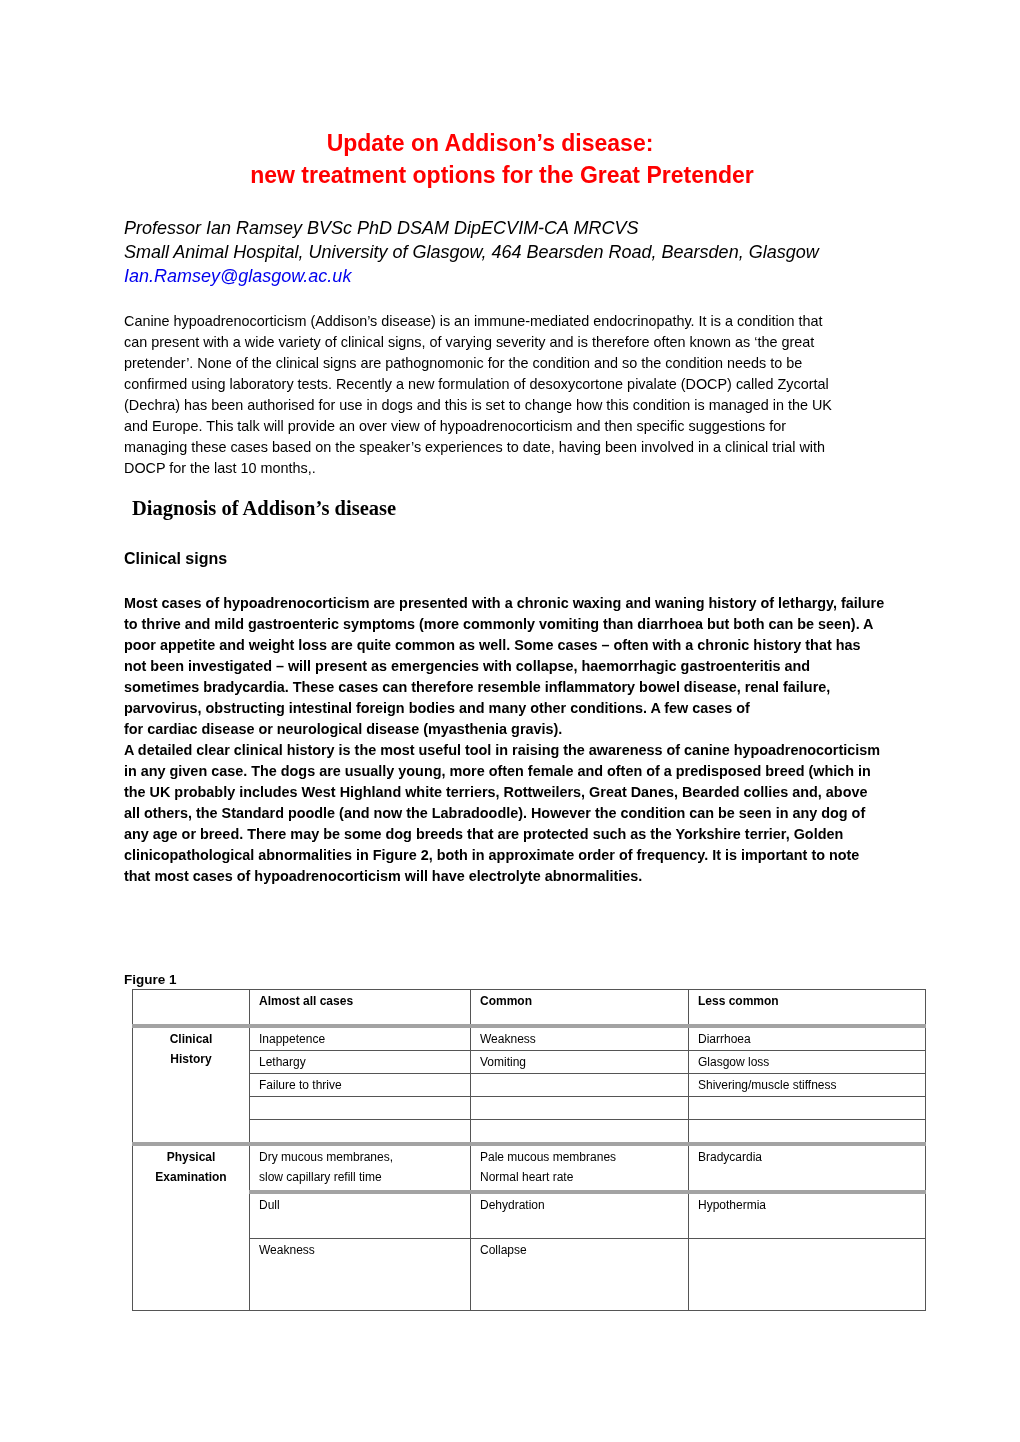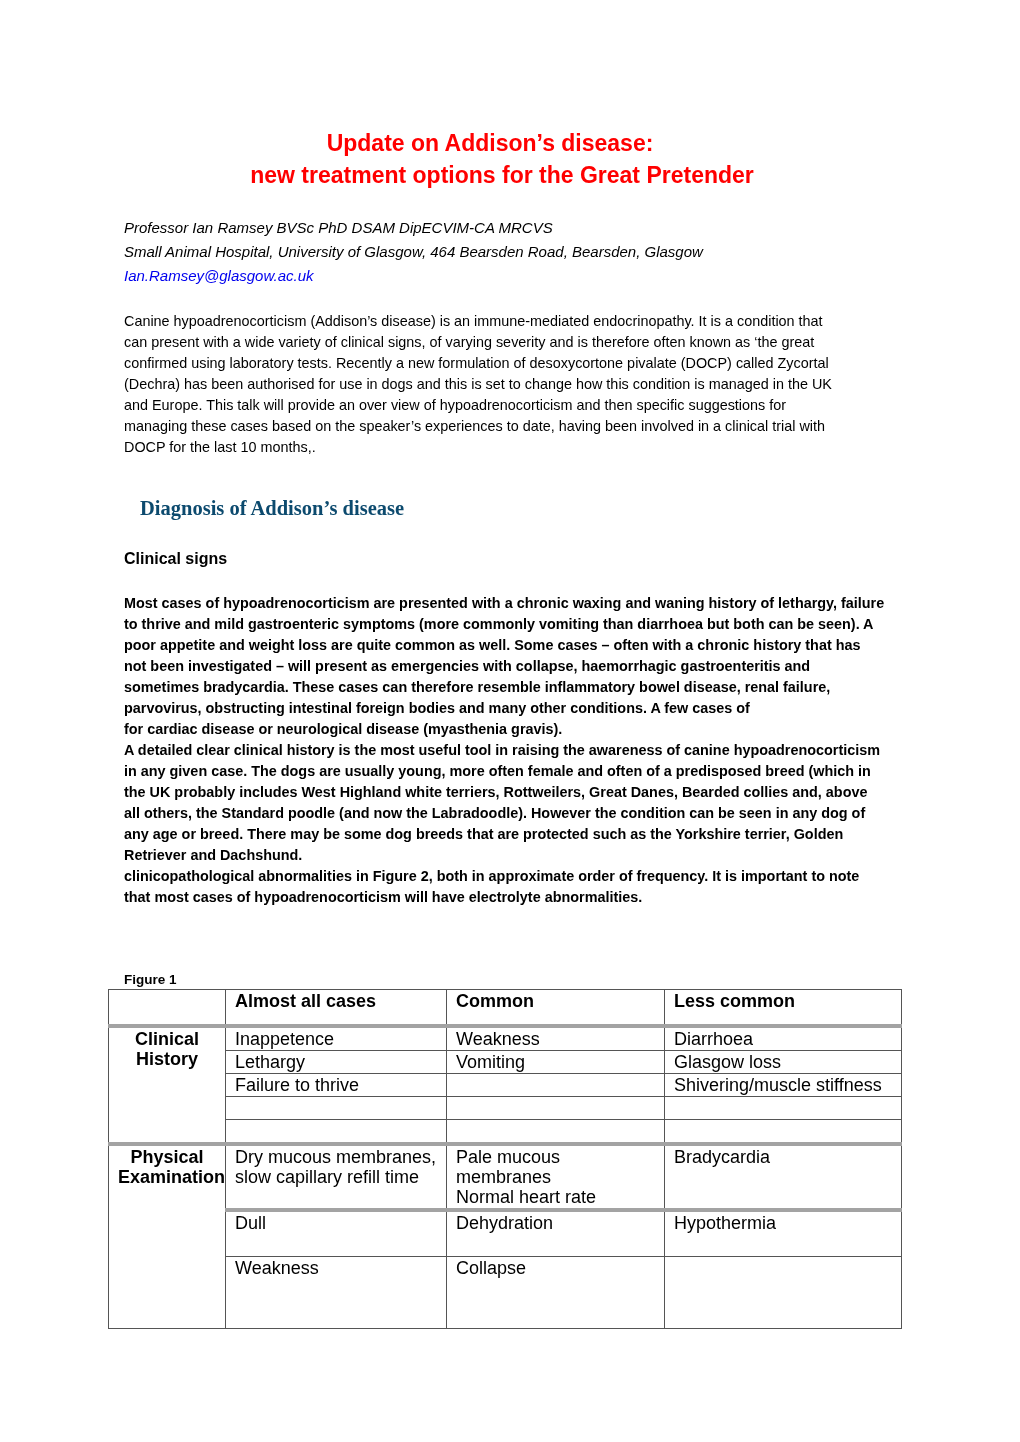--- a/index.html
+++ b/index.html
@@ -6,38 +6,38 @@
   body { width: 1020px; height: 1442px; position: relative; overflow: hidden;
          font-family: "Liberation Sans", "DejaVu Sans", sans-serif; color: #000; }
   .page { position: absolute; left: 0; top: 0; width: 1020px; height: 1442px; }
 
   .title { position: absolute; left: 0; width: 980px; text-align: center;
            color: #ff0000; font-weight: bold; font-size: 23px; line-height: 32px; }
   .title .l1 { display: block; }
   .title .l2 { display: block; }
 
   .author { position: absolute; left: 124px; top: 216px; font-style: italic;
-            font-size: 15px; line-height: 24px; }
+            font-size: 18px; line-height: 24px; }
   .author span { display: block; white-space: nowrap; }
   .author .email { color: #0000ee; }
 
   .para { position: absolute; left: 124px; width: 775px; font-size: 14.4px;
           line-height: 21px; text-align: left; }
   .para .ln { display: block; white-space: nowrap; }
 
-  .h1 { position: absolute; left: 140px; top: 494px; font-family: "Liberation Serif", "DejaVu Serif", serif;
-        font-weight: bold; color: #0c4a6e; font-size: 20.5px; line-height: 28px; }
+  .h1 { position: absolute; left: 132px; top: 494px; font-family: "Liberation Serif", "DejaVu Serif", serif;
+        font-weight: bold; color: #000000; font-size: 20.5px; line-height: 28px; }
   .h2 { position: absolute; left: 124px; top: 547px; font-weight: bold;
         font-size: 16px; line-height: 24px; }
 
   .fig-label { position: absolute; left: 124px; top: 970px; font-weight: bold;
                font-size: 13.5px; line-height: 20px; }
 
-  table.fig { position: absolute; left: 108px; top: 989px; width: 793px;
-              border-collapse: collapse; font-size: 18px; table-layout: fixed; }
+  table.fig { position: absolute; left: 132px; top: 989px; width: 793px;
+              border-collapse: collapse; font-size: 12px; table-layout: fixed; }
   table.fig td, table.fig th { border: 1px solid #555; vertical-align: top;
               padding: 1px 9px 1px 9px; line-height: 20px; text-align: left; font-weight: normal; }
   table.fig th { font-weight: bold; height: 32px; }
   table.fig td.rowhead { font-weight: bold; text-align: center; }
   table.fig tr.thick td { border-top: 4px solid #a3a3a3; }
   col.c0 { width: 117px; } col.c1 { width: 221px; } col.c2 { width: 218px; } col.c3 { width: 237px; }
 </style>
 </head>
 <body>
 
@@ -50,20 +50,21 @@
 
   <div class="author">
     <span>Professor Ian Ramsey BVSc PhD DSAM DipECVIM-CA MRCVS</span>
     <span>Small Animal Hospital, University of Glasgow, 464 Bearsden Road, Bearsden, Glasgow</span>
     <span class="email">Ian.Ramsey@glasgow.ac.uk</span>
   </div>
 
   <div class="para" style="top:311px;">
     <span class="ln">Canine hypoadrenocorticism (Addison’s disease) is an immune-mediated endocrinopathy. It is a condition that</span>
     <span class="ln">can present with a wide variety of clinical signs, of varying severity and is therefore often known as ‘the great</span>
+    <span class="ln">pretender’. None of the clinical signs are pathognomonic for the condition and so the condition needs to be</span>
     <span class="ln">confirmed using laboratory tests. Recently a new formulation of desoxycortone pivalate (DOCP) called Zycortal</span>
     <span class="ln">(Dechra) has been authorised for use in dogs and this is set to change how this condition is managed in the UK</span>
     <span class="ln">and Europe. This talk will provide an over view of hypoadrenocorticism and then specific suggestions for</span>
     <span class="ln">managing these cases based on the speaker’s experiences to date, having been involved in a clinical trial with</span>
     <span class="ln">DOCP for the last 10 months,.</span>
   </div>
 
   <div class="h1">Diagnosis of Addison’s disease</div>
   <div class="h2">Clinical signs</div>
 
@@ -73,21 +74,20 @@
     <span class="ln">poor appetite and weight loss are quite common as well. Some cases – often with a chronic history that has</span>
     <span class="ln">not been investigated – will present as emergencies with collapse, haemorrhagic gastroenteritis and</span>
     <span class="ln">sometimes bradycardia. These cases can therefore resemble inflammatory bowel disease, renal failure,</span>
     <span class="ln">parvovirus, obstructing intestinal foreign bodies and many other conditions. A few cases of</span>
     <span class="ln">for cardiac disease or neurological disease (myasthenia gravis).</span>
     <span class="ln">A detailed clear clinical history is the most useful tool in raising the awareness of canine hypoadrenocorticism</span>
     <span class="ln">in any given case. The dogs are usually young, more often female and often of a predisposed breed (which in</span>
     <span class="ln">the UK probably includes West Highland white terriers, Rottweilers, Great Danes, Bearded collies and, above</span>
     <span class="ln">all others, the Standard poodle (and now the Labradoodle). However the condition can be seen in any dog of</span>
     <span class="ln">any age or breed. There may be some dog breeds that are protected such as the Yorkshire terrier, Golden</span>
-    <span class="ln">Retriever and Dachshund.</span>
     <span class="ln">clinicopathological abnormalities in Figure 2, both in approximate order of frequency. It is important to note</span>
     <span class="ln">that most cases of hypoadrenocorticism will have electrolyte abnormalities.</span>
   </div>
 
   <div class="fig-label">Figure 1</div>
 
   <table class="fig">
     <colgroup>
         <col class="c0">
         <col class="c1">

